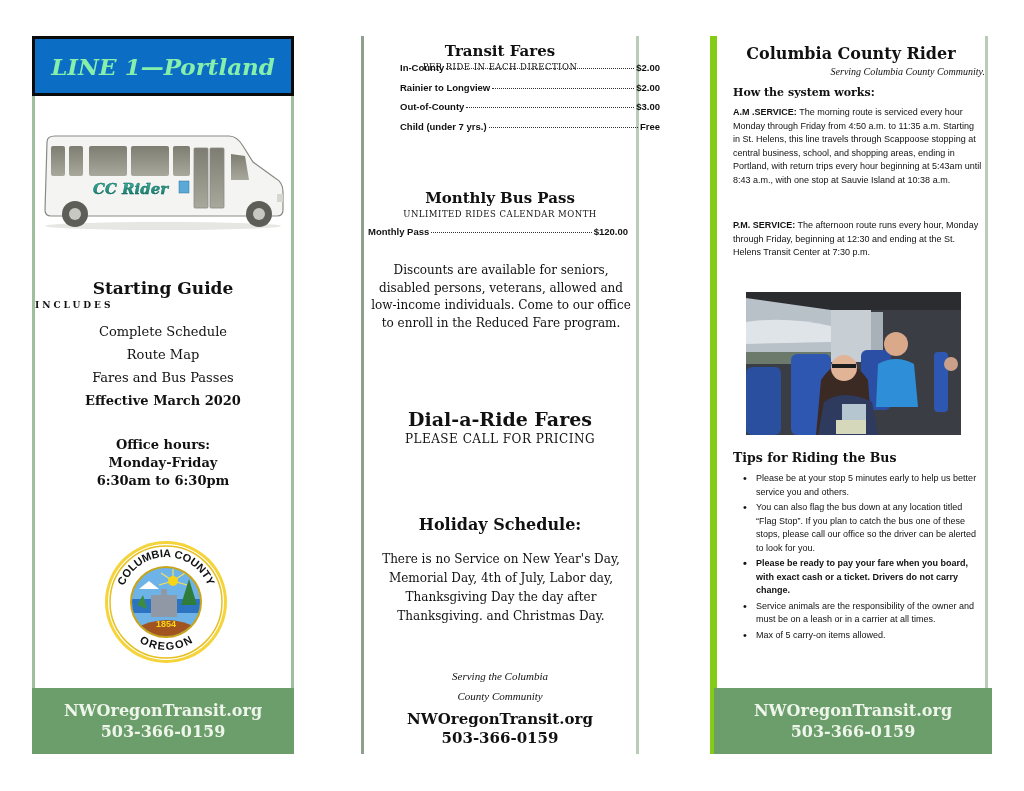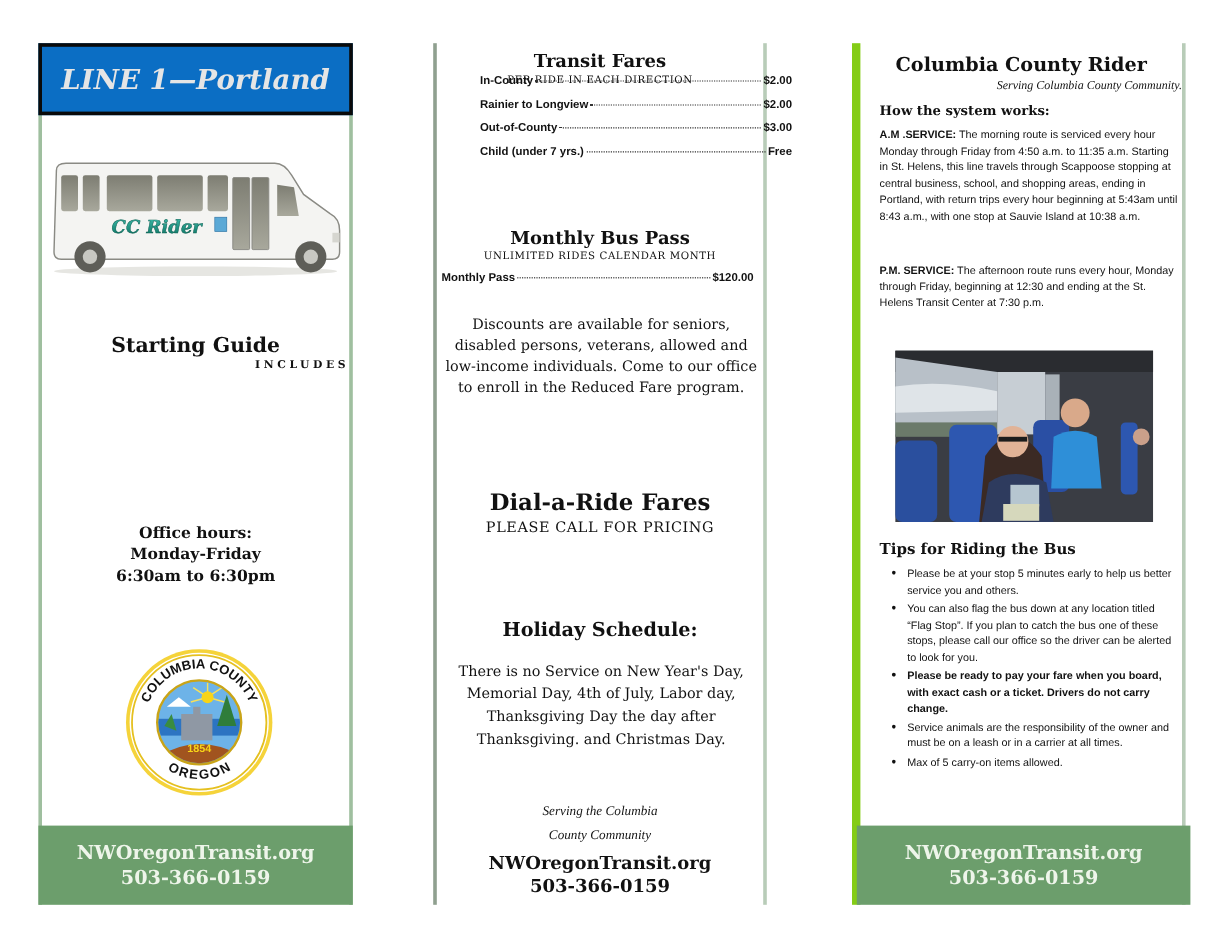--- a/index.html
+++ b/index.html
@@ -11,25 +11,25 @@
     .panel-mid  { left: 361px; width: 278px; border-left: 3px solid #8fa08f; border-right: 3px solid #b8ccb8; }
     .panel-right{ left: 710px; width: 278px; border-left: 7px solid #84cc16; border-right: 3px solid #b8ccb8; }
 
     
     .line-header {
       position: absolute; left: -3px; top: 0; width: 262px; height: 60px;
       background: #0b6ec4; border: 3px solid #0a0a0a;
       display: flex; align-items: center; justify-content: center;
     }
     .line-header span {
-      color: #e5e5e5; font-family: "DejaVu Serif", serif; font-style: italic; font-weight: bold; font-size: 23px;
+      color: #86efac; font-family: "DejaVu Serif", serif; font-style: italic; font-weight: bold; font-size: 23px;
     }
     .bus { position: absolute; left: 6px; top: 98px; width: 245px; height: 98px; }
     .guide-title { position: absolute; top: 242px; left: 0; width: 100%; text-align: center; font-weight: bold; font-size: 17px; }
-    .guide-includes { position: absolute; top: 264px; left: 0; width: 100%; text-align: right; font-size: 9px; letter-spacing: 3px; font-weight: bold; padding-left: 29px; }
+    .guide-includes { position: absolute; top: 264px; left: 0; width: 100%; text-align: left; font-size: 9px; letter-spacing: 3px; font-weight: bold; }
     .guide-list { position: absolute; top: 284px; left: 0; width: 100%; text-align: center; font-size: 13px; line-height: 23px; }
     .guide-list .bold { font-weight: bold; }
     .office { position: absolute; top: 400px; left: 0; width: 100%; text-align: center; font-weight: bold; font-size: 13px; line-height: 18px; }
     .seal { position: absolute; left: 68px; top: 503px; width: 126px; height: 126px; }
     .footer-green {
       position: absolute; left: -3px; bottom: 0; height: 66px; background: #6c9e6c;
       color: #eef5ea; font-weight: bold; font-size: 16px; line-height: 21px;
       display: flex; flex-direction: column; align-items: center; justify-content: center;
     }
     .panel-left .footer-green { width: 262px; }
@@ -106,20 +106,26 @@
     <rect x="138" y="47" width="10" height="12" fill="#5ba9d6" stroke="#2a6f9f" stroke-width="0.5"></rect>
     <circle cx="34" cy="80" r="13" fill="#5e5e58"></circle>
     <circle cx="34" cy="80" r="6" fill="#c8c8c2"></circle>
     <circle cx="218" cy="80" r="13" fill="#5e5e58"></circle>
     <circle cx="218" cy="80" r="6" fill="#c8c8c2"></circle>
     <rect x="236" y="60" width="6" height="8" fill="#d6d6d0"></rect>
   </svg>
 
   <div class="guide-title">Starting Guide</div>
   <div class="guide-includes">INCLUDES</div>
+  <div class="guide-list">
+    <div>Complete Schedule</div>
+    <div>Route Map</div>
+    <div>Fares and Bus Passes</div>
+    <div class="bold">Effective March 2020</div>
+  </div>
   <div class="office">
     <div>Office hours:</div>
     <div>Monday-Friday</div>
     <div>6:30am to 6:30pm</div>
   </div>
 
   <svg class="seal" viewBox="0 0 126 126">
     <defs>
       <path id="topArc" d="M18 63 A45 45 0 0 1 108 63"></path>
       <path id="botArc" d="M22 70 A42 42 0 0 0 104 70"></path>

